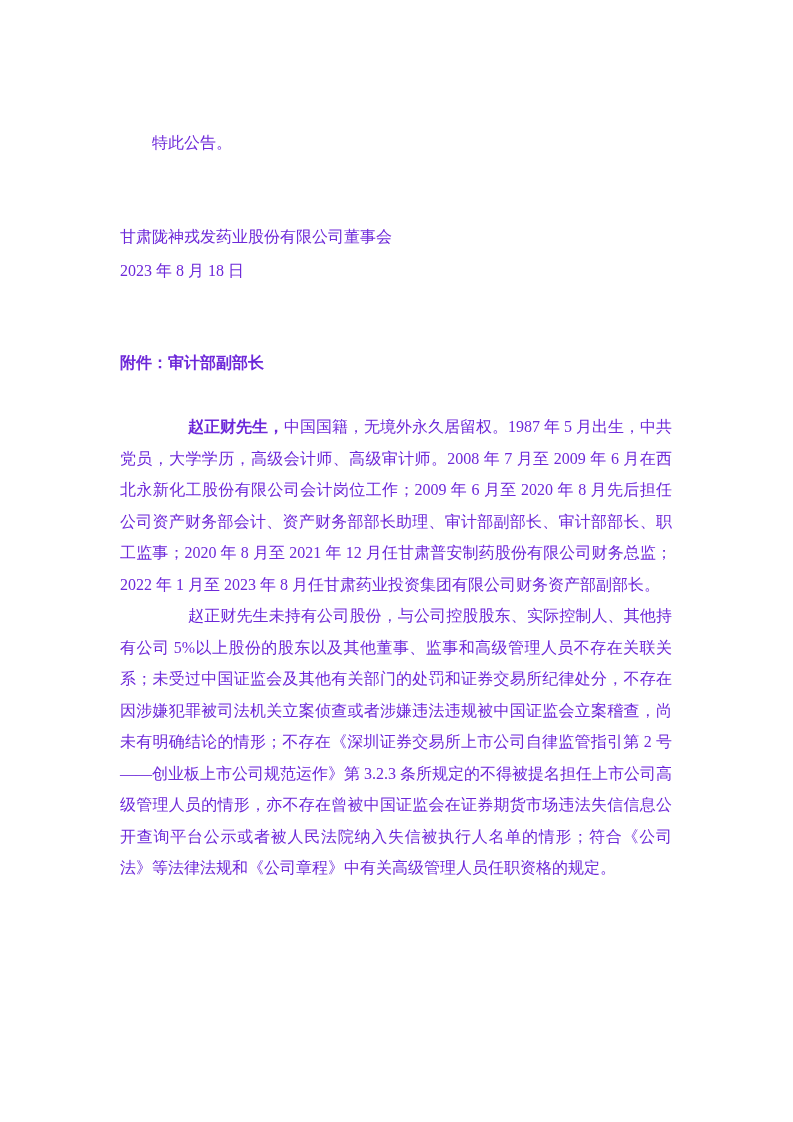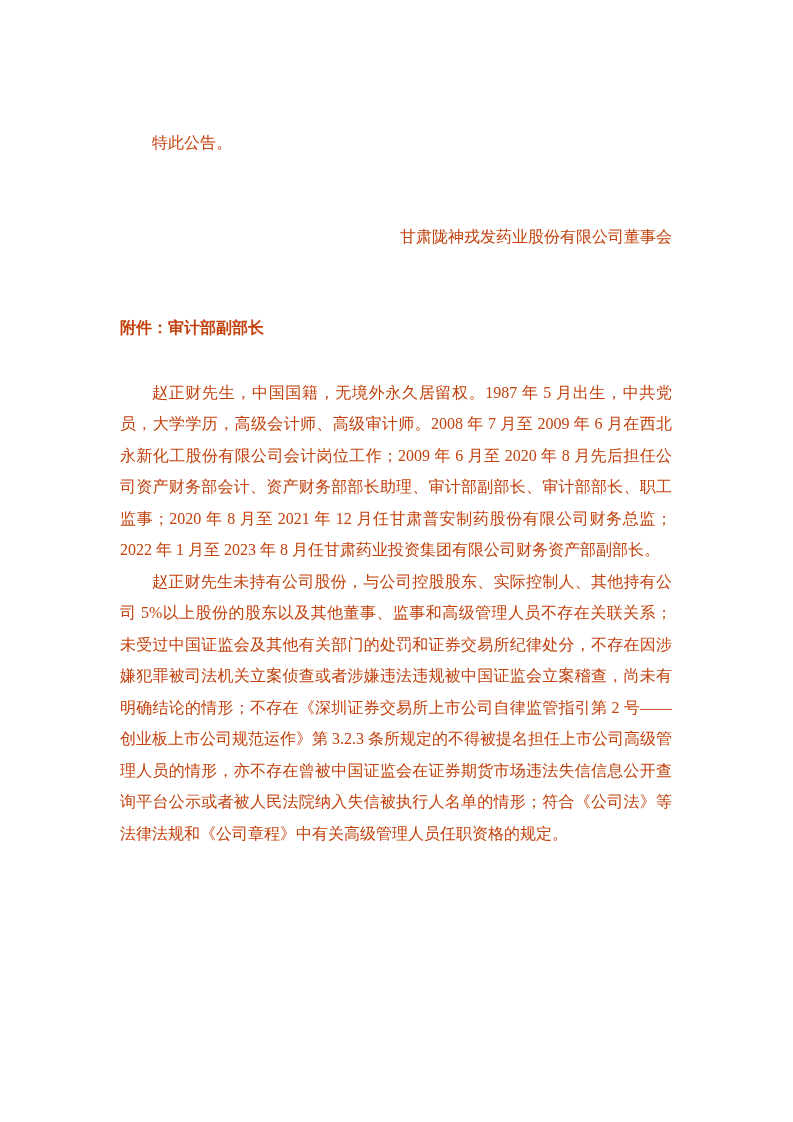--- a/index.html
+++ b/index.html
@@ -3,65 +3,67 @@
 <meta charset="utf-8">
 <style>
   * { margin: 0; padding: 0; box-sizing: border-box; }
   html, body { background: #888; }
   .page {
     position: relative;
     width: 793px;
     height: 1122px;
     margin: 0 auto;
     background: #ffffff;
-    color: #c2410c;
+    color: #6d28d9;
     font-family: "Liberation Serif", "DejaVu Serif", serif;
     font-size: 16px;
     line-height: 31.5px;
     padding: 0 121px 0 120px;
     overflow: hidden;
   }
   .closing {
     margin-top: 127px;
     text-indent: 2em;
   }
   .signature-block {
-    text-align: right;
+    text-align: left;
   }
   .signature-company {
     margin-top: 62px;
   }
   .signature-date {
     margin-top: 3px;
   }
   .attachment-heading {
     margin-top: 60px;
     font-weight: bold;
   }
   .paragraphs {
     margin-top: 33px;
   }
   .para {
     text-indent: 2em;
     text-align: justify;
     text-justify: inter-ideograph;
   }
   .para .lead {
-    font-weight: normal;
+    font-weight: bold;
+    margin-left: 36px;
   }
 </style>
 </head>
 <body>
 
 <div class="page">
 
   <p class="closing">特此公告。</p>
 
   <div class="signature-block">
     <p class="signature-company">甘肃陇神戎发药业股份有限公司董事会</p>
+    <p class="signature-date">2023 年 8 月 18 日</p>
   </div>
 
   <p class="attachment-heading">附件：审计部副部长</p>
 
   <div class="paragraphs">
     <p class="para"><span class="lead">赵正财先生，</span><span>中国国籍，无境外永久居留权。1987 年 5 月出生，中共党员，大学学历，高级会计师、高级审计师。2008 年 7 月至 2009 年 6 月在西北永新化工股份有限公司会计岗位工作；2009 年 6 月至 2020 年 8 月先后担任公司资产财务部会计、资产财务部部长助理、审计部副部长、审计部部长、职工监事；2020 年 8 月至 2021 年 12 月任甘肃普安制药股份有限公司财务总监；2022 年 1 月至 2023 年 8 月任甘肃药业投资集团有限公司财务资产部副部长。</span></p>
     <p class="para"><span class="lead"></span><span>赵正财先生未持有公司股份，与公司控股股东、实际控制人、其他持有公司 5%以上股份的股东以及其他董事、监事和高级管理人员不存在关联关系；未受过中国证监会及其他有关部门的处罚和证券交易所纪律处分，不存在因涉嫌犯罪被司法机关立案侦查或者涉嫌违法违规被中国证监会立案稽查，尚未有明确结论的情形；不存在《深圳证券交易所上市公司自律监管指引第 2 号——创业板上市公司规范运作》第 3.2.3 条所规定的不得被提名担任上市公司高级管理人员的情形，亦不存在曾被中国证监会在证券期货市场违法失信信息公开查询平台公示或者被人民法院纳入失信被执行人名单的情形；符合《公司法》等法律法规和《公司章程》中有关高级管理人员任职资格的规定。</span></p>
   </div>
 
 </div>

